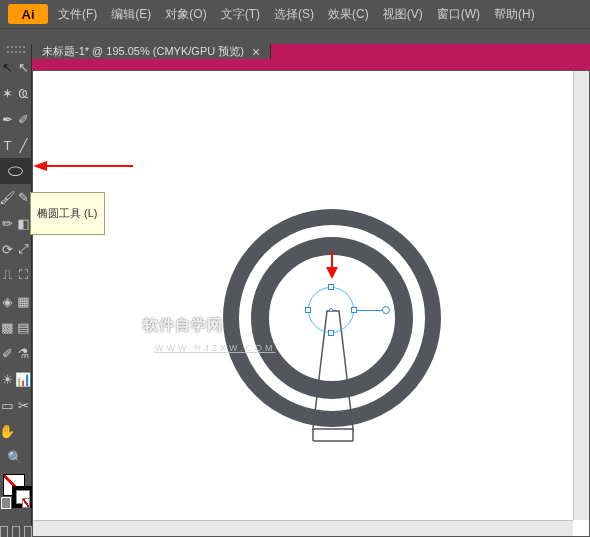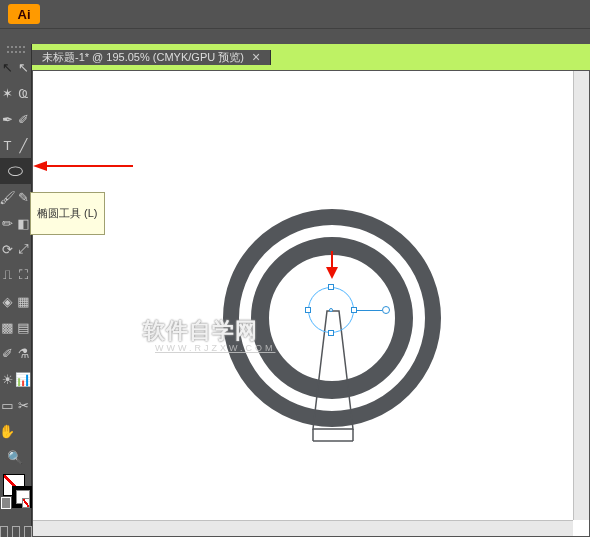--- a/index.html
+++ b/index.html
@@ -1,19 +1,19 @@
 <!DOCTYPE html>
 <html><head>
 <meta charset="utf-8">
 <style>
   * { margin: 0; padding: 0; box-sizing: border-box; font-family: "Microsoft YaHei", sans-serif; }
   body { background: #fff; width: 590px; height: 537px; overflow: hidden; position: relative; }
   
   .menubar { background: #535353; height: 28px; display: flex; align-items: center; padding: 0 8px; color: #ccc; font-size: 12px; }
-  .logo { width: 32px; height: 20px; background: #ff9a00; border-radius: 3px; display: flex; align-items: center; justify-content: center; font-weight: bold; color: #330000; font-size: 13px; margin-right: 10px; }
+  .logo { width: 40px; height: 20px; background: #ff9a00; border-radius: 3px; display: flex; align-items: center; justify-content: center; font-weight: bold; color: #330000; font-size: 13px; margin-right: 10px; }
   .menu-items { display: flex; gap: 14px; }
   .menu-item { cursor: pointer; }
   
   .subbar { background: #535353; height: 16px; border-top: 1px solid #404040; }
   
   .workspace { display: flex; height: calc(537px - 44px); background: #535353; }
   
   .tool-col { width: 32px; background: #535353; border-right: 1px solid #303030; }
   .tool-grip { height: 10px; display: flex; justify-content: center; align-items: center; }
   .tool-grip::before { content: ""; width: 18px; height: 1px; border-top: 2px dotted #888; border-bottom: 2px dotted #888; padding-top: 2px; }
@@ -28,21 +28,21 @@
   .swatch-stroke { position: absolute; top: 14px; left: 12px; width: 22px; height: 22px; background: #fff; border: 4px solid #000; box-shadow: 0 0 0 1px #888 inset; }
   
   .mini-swatches { grid-column: 1/3; display: flex; gap: 2px; padding: 2px 2px 4px 2px; }
   .mini-sw { width: 10px; height: 10px; border: 1px solid #888; }
   .mini-sw.sel { outline: 1px solid #fff; }
   
   .extra-row { grid-column: 1/3; display: flex; justify-content: center; gap: 4px; padding: 4px 0; }
   .extra-ic { width: 12px; height: 12px; border: 1px solid #aaa; }
   
   .doc-area { flex: 1; background: #535353; display: flex; flex-direction: column; position: relative; }
-  .tab-strip { height: 26px; background: #bef264; display: flex; align-items: center; }
+  .tab-strip { height: 26px; background: #be185d; display: flex; align-items: flex-start; }
   .tab { display: flex; align-items: center; padding: 0 10px; color: #ddd; font-size: 11px; background: #535353; border-right: 1px solid #303030; gap: 8px;}
   .tab-close { color: #ccc; cursor: pointer; font-size: 14px; line-height: 1; }
   
   .canvas { flex: 1; background: #fff; margin: 1px; position: relative; overflow: hidden; }
   
   .ring { position: absolute; border-radius: 50%; border-style: solid; border-color: #53565a; }
   .ring1 { top: 138px; left: 190px; width: 218px; height: 218px; border-width: 16px; }
   .ring2 { top: 166px; left: 218px; width: 162px; height: 162px; border-width: 18px; }
   
   .trapezoid { position: absolute; top: 240px; left: 280px; width: 40px; height: 130px; }
@@ -59,31 +59,42 @@
   .widget-line { position: absolute; top: 50%; right: -28px; width: 26px; height: 1px; background: #2a8fd8; }
   .widget-dot { position: absolute; top: calc(50% - 4px); right: -36px; width: 8px; height: 8px; border: 1px solid #2a8fd8; border-radius: 50%; background: #fff; }
   
   .anno-arrow-down { position: absolute; top: 180px; left: 291px; color: #e10; font-size: 22px; }
   
   .anno-arrow-long { position: absolute; top: 158px; left: 33px; height: 12px; width: 100px; }
   .anno-arrow-long svg { overflow: visible; }
   
   .tooltip { position: absolute; top: 192px; left: 30px; background: #fffedf; border: 1px solid #a0a070; padding: 13px 6px; font-size: 11px; color: #333; white-space: nowrap; z-index: 5; }
   
-  .watermark { position: absolute; top: 245px; left: 110px; font-size: 22px; font-weight: bold; color: rgba(255,255,255,0.85); text-shadow: 0 0 2px #999, 0 0 2px #999; letter-spacing: 1px; pointer-events: none; }
+  .watermark { position: absolute; top: 245px; left: 110px; font-size: 15px; font-weight: bold; color: rgba(255,255,255,0.85); text-shadow: 0 0 2px #999, 0 0 2px #999; letter-spacing: 1px; pointer-events: none; }
   .watermark-sub { position: absolute; top: 272px; left: 122px; font-size: 9px; color: rgba(200,200,200,0.8); letter-spacing: 3px; pointer-events: none; text-decoration: underline; }
   
   .scrollbar-v { position: absolute; right: 0; top: 0; bottom: 16px; width: 16px; background: #e8e8e8; border-left: 1px solid #c0c0c0; }
   .scrollbar-h { position: absolute; left: 0; right: 16px; bottom: 0; height: 16px; background: #e8e8e8; border-top: 1px solid #c0c0c0; }
 </style>
 </head>
 <body>
 
 <div class="menubar">
   <div class="logo">Ai</div>
+  <div class="menu-items">
+    <span class="menu-item">文件(F)</span>
+    <span class="menu-item">编辑(E)</span>
+    <span class="menu-item">对象(O)</span>
+    <span class="menu-item">文字(T)</span>
+    <span class="menu-item">选择(S)</span>
+    <span class="menu-item">效果(C)</span>
+    <span class="menu-item">视图(V)</span>
+    <span class="menu-item">窗口(W)</span>
+    <span class="menu-item">帮助(H)</span>
+  </div>
 </div>
 <div class="subbar"></div>
 
 <div class="workspace">
 
   <div class="tool-col">
     <div class="tool-grip"></div>
     <div class="tool-grid">
       <div class="tool" style="color:#222">↖</div>
       <div class="tool">↖</div>

